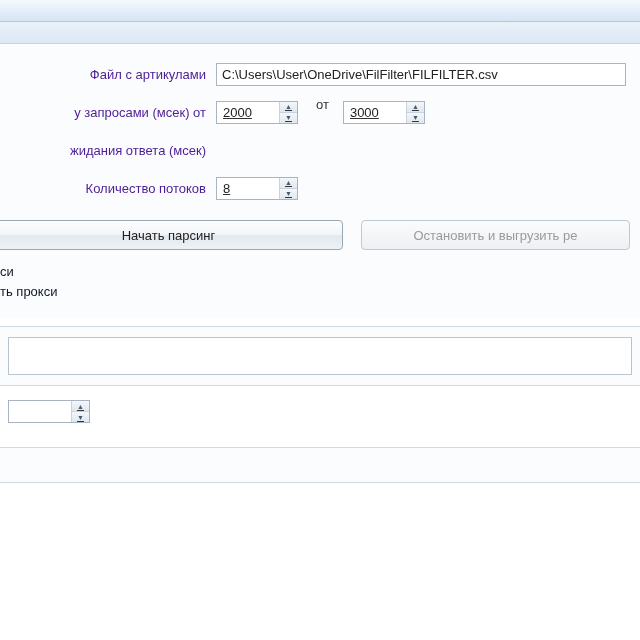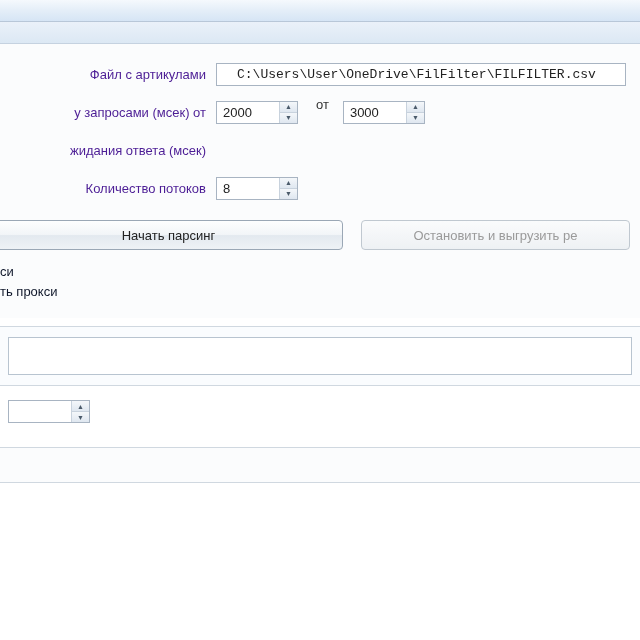--- a/index.html
+++ b/index.html
@@ -41,32 +41,33 @@
     text-align: right;
     padding-right: 10px;
     color: #4c1d95;
     white-space: nowrap;
     overflow: hidden;
   }
   .input-text {
     height: 23px;
     border: 1px solid #a8b4c2;
     background: #ffffff;
-    padding: 0 20px;
-    font-family: Liberation Mono, monospace;
+    padding: 0 5px;
+    font-family: Liberation Sans, sans-serif;
     font-size: 13px;
     color: #222;
   }
   .input-file { width: 410px; }
   .numeric {
     display: inline-flex;
     align-items: stretch;
     height: 23px;
     border: 1px solid #a8b4c2;
     background: #8b5cf6;
+    text-decoration: underline;
   }
   .numeric input {
     width: 62px;
     border: none;
     outline: none;
     padding: 0 6px;
     font-family: inherit;
     font-size: 13px;
     color: #222;
   }

